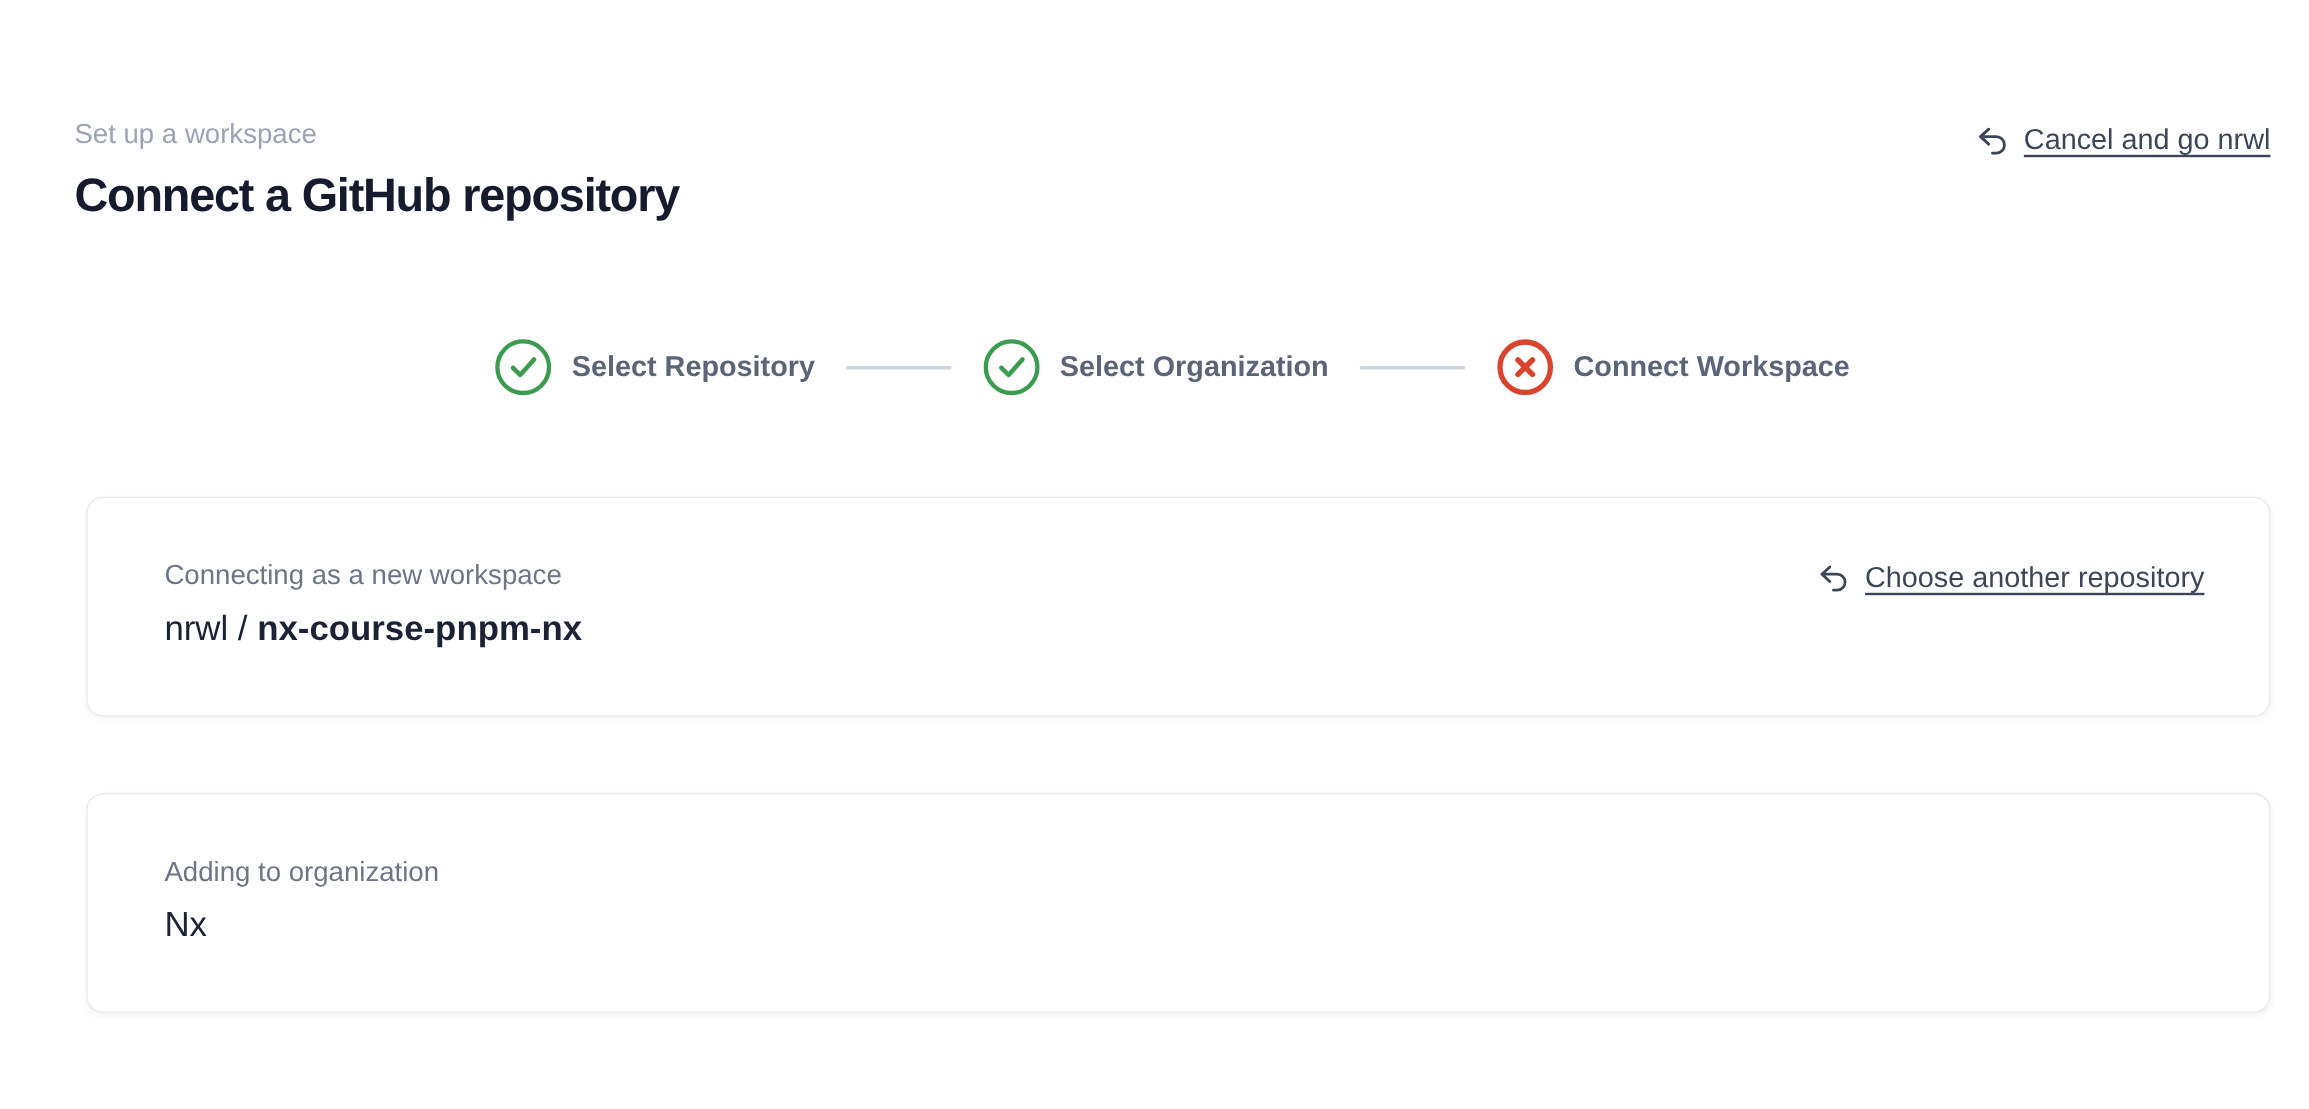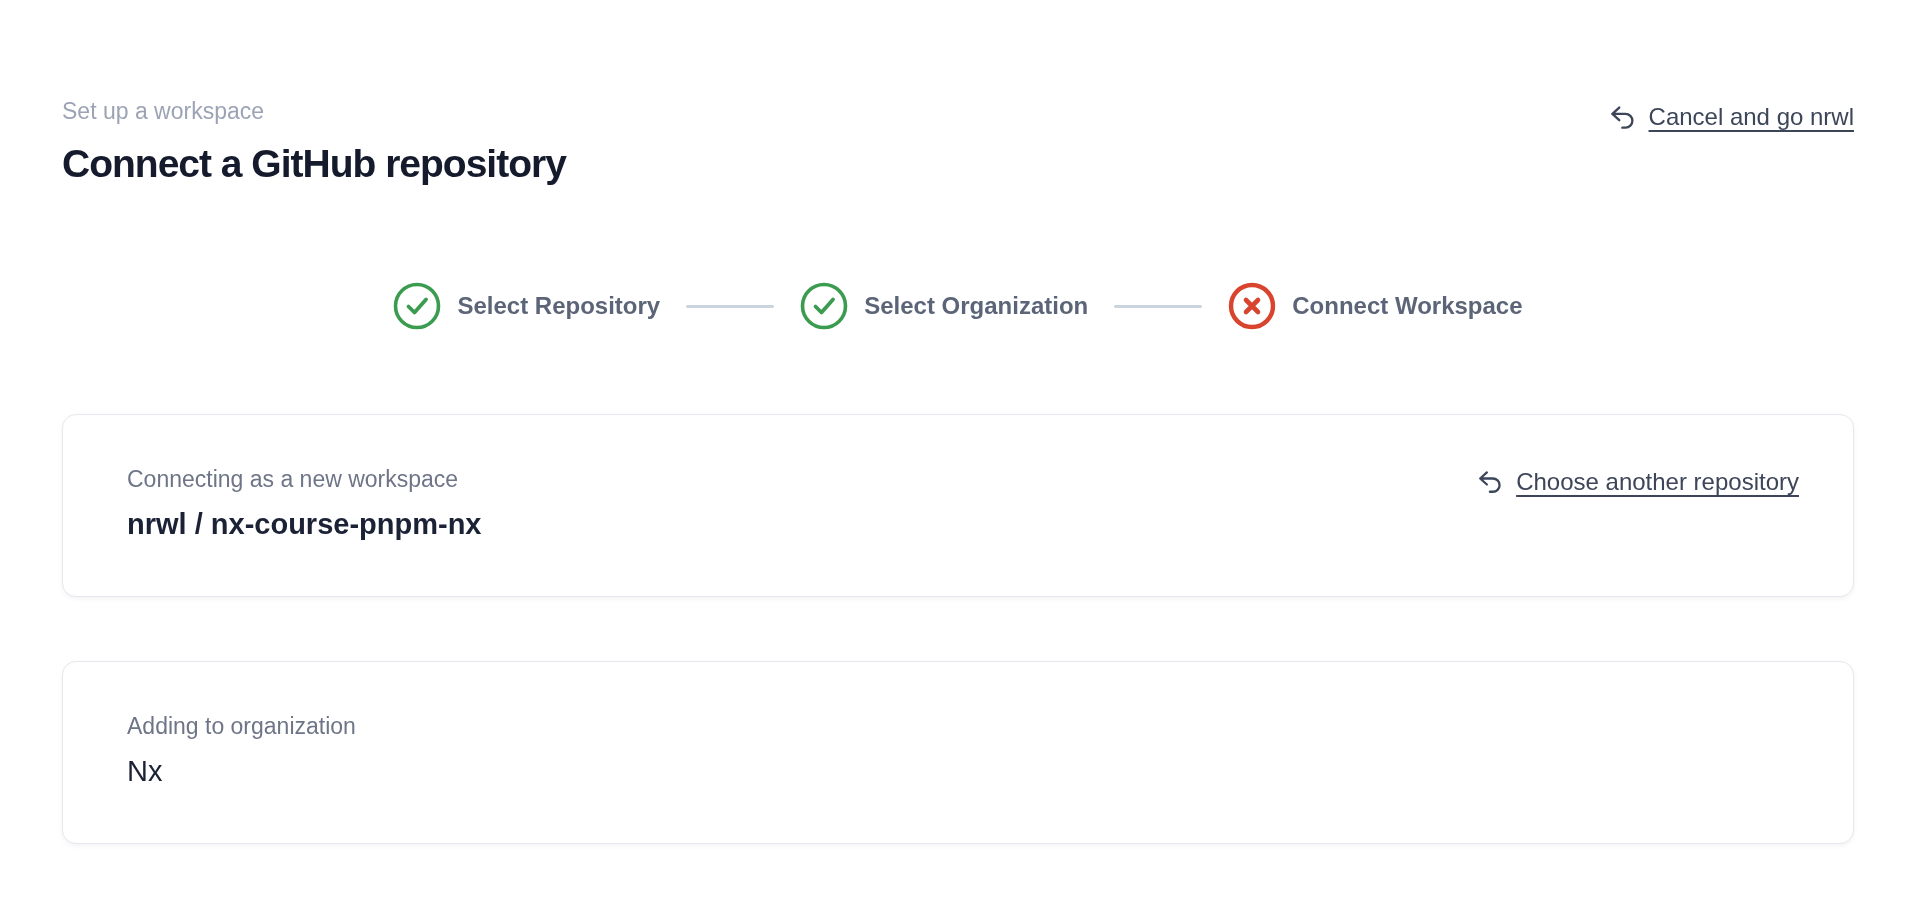--- a/index.html
+++ b/index.html
@@ -21,21 +21,21 @@
     margin: 0;
     background: #ffffff;
     font-family: "Liberation Sans", "DejaVu Sans", sans-serif;
   }
   body {
     width: 1924px;
     height: 924px;
     overflow: hidden;
   }
   .container {
-    padding: 98px 70px 0 62px;
+    padding: 98px 32px 0 62px;
   }
 
   
   .header {
     display: flex;
     justify-content: space-between;
     align-items: flex-start;
   }
   .eyebrow {
     font-size: 23px;
@@ -122,34 +122,35 @@
     margin-top: 84px;
     min-height: 183px;
     border: 1.5px solid var(--card-border);
     border-radius: 14px;
     background: #ffffff;
     box-shadow: 0 2px 5px rgba(15, 23, 42, 0.05);
     display: flex;
     justify-content: space-between;
     align-items: flex-start;
     padding: 50px 54px 46px 64px;
+    margin-left: 10px;
   }
   .card + .card { margin-top: 64px; }
   .card-label {
     font-size: 23px;
     color: var(--card-label-gray);
     line-height: 1.25;
   }
   .card-value {
     margin-top: 13px;
     font-size: 29px;
     color: var(--value-dark);
     line-height: 1.2;
   }
-  .card-value .org { font-weight: 700; }
+  .card-value .org { font-weight: 400; }
   .card-value .repo { font-weight: 800; }
   .card-value .single { font-weight: 400; }
   .card-action { margin-top: 2px; }
 </style>
 </head>
 <body>
 
 <div class="container">
 
   <div class="header">

